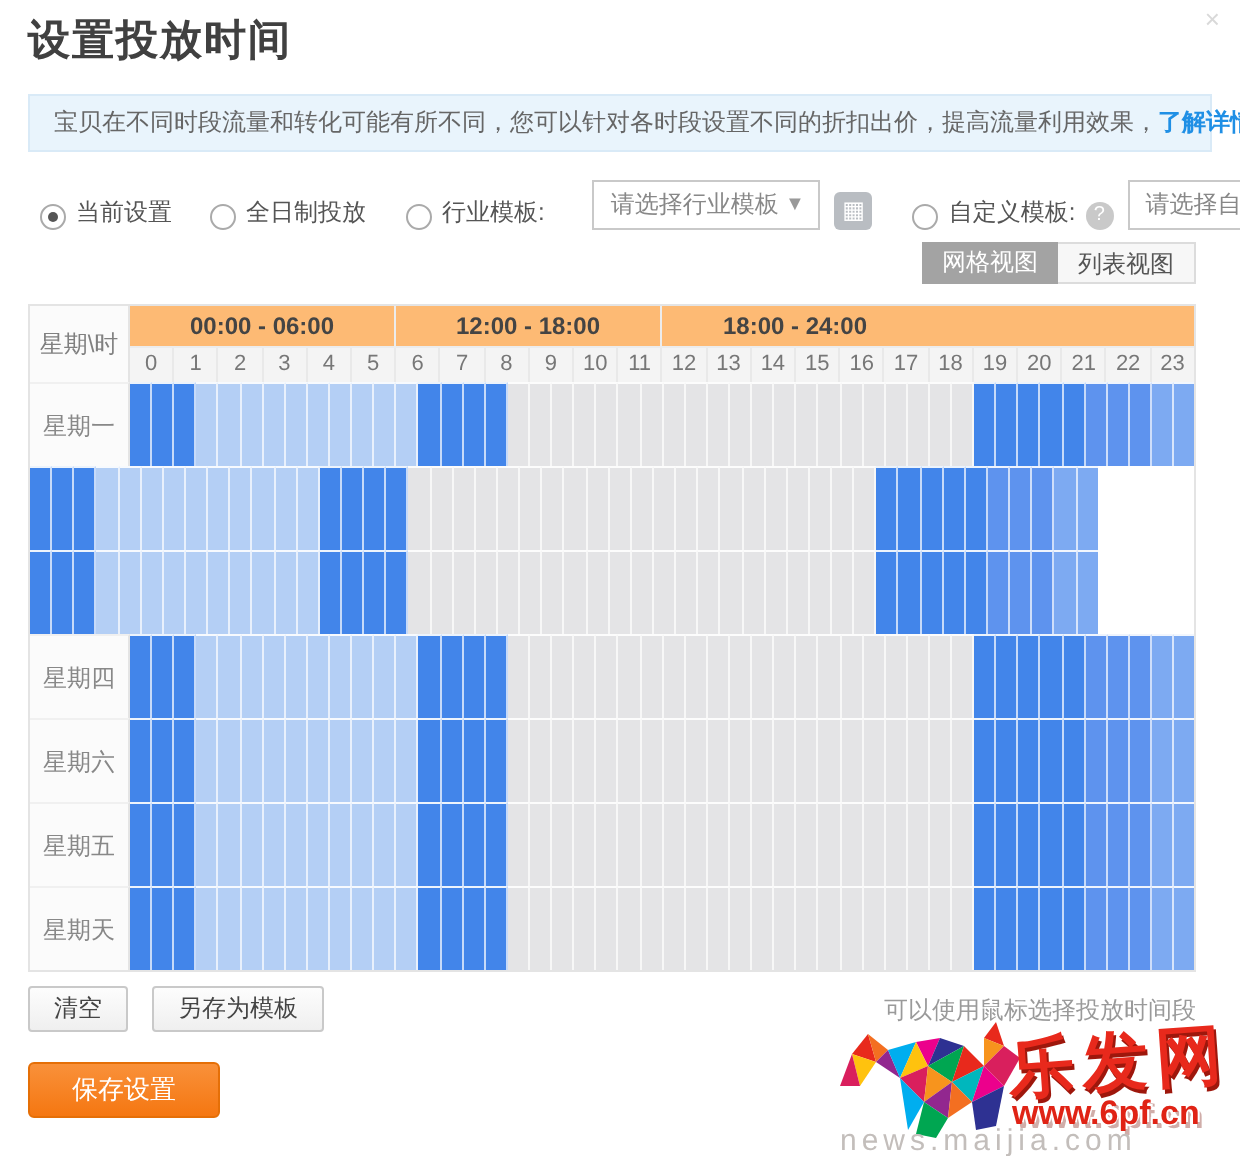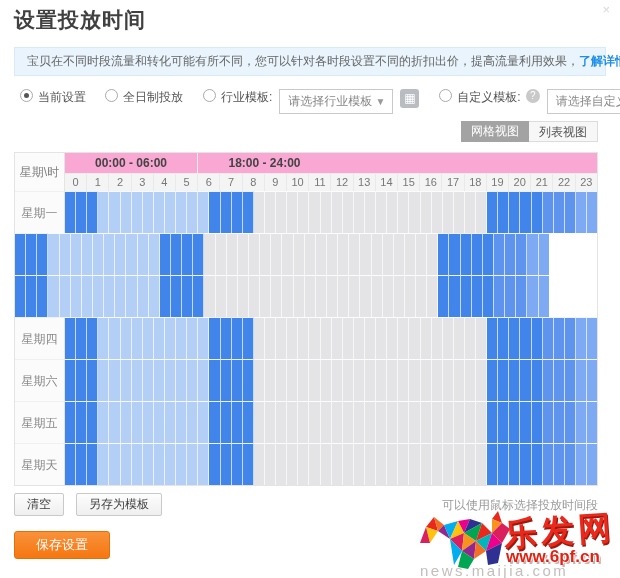--- a/index.html
+++ b/index.html
@@ -7,47 +7,47 @@
   body { font-family: "Liberation Sans", "DejaVu Sans", sans-serif; }
   .page { position:relative; width:620px; height:578px; background:#fff; overflow:hidden; }
 
   .page-title { position:absolute; left:14px; top:6px; font-size:21px; font-weight:600; color:#404040; letter-spacing:1px; }
   .close-x { position:absolute; right:10px; top:2px; font-size:13px; color:#d9d9d9; cursor:pointer; }
 
   .banner { position:absolute; left:14px; top:47px; width:592px; height:29px; background:#e9f4fc; border:1px solid #d9eaf7;
             font-size:12px; color:#666; line-height:27px; padding-left:12px; white-space:nowrap; }
   .banner a { color:#1f8fe5; text-decoration:none; font-weight:bold; }
 
-  .controls { position:absolute; left:20px; top:89px; right:14px; height:26px; display:flex; align-items:flex-start; font-size:12px; color:#555; }
+  .controls { position:absolute; left:20px; top:89px; right:14px; height:26px; display:flex; align-items:flex-end; font-size:12px; color:#555; }
   .radio { display:inline-block; width:13px; height:13px; border:1px solid #aaa; border-radius:50%; background:#fff; flex:none; }
   .radio.checked { position:relative; }
   .radio.checked::after { content:""; position:absolute; left:3px; top:3px; width:5px; height:5px; border-radius:50%; background:#555; }
   .opt-label { margin:0 0 0 5px; white-space:nowrap; }
   .gap1 { margin-left:19px; } .gap2 { margin-left:20px; }
   .select { height:25px; border:1px solid #c9c9c9; background:#fff; color:#888; font-size:12px; line-height:23px;
             padding:0 20px 0 8px; position:relative; white-space:nowrap; cursor:pointer; }
   .select .caret { position:absolute; right:7px; top:0; line-height:23px; color:#999; font-size:10px; }
-  .sel-industry { width:142px; margin-left:7px; }
+  .sel-industry { width:142px; margin-left:24px; }
   .sel-custom  { width:138px; margin-left:7px; }
   .mini-btn { width:19px; height:19px; margin-left:7px; background:#b9bdc2; border-radius:3px; color:#fff;
               font-size:12px; line-height:19px; text-align:center; cursor:pointer; flex:none; }
   .help { width:14px; height:14px; margin-left:5px; background:#c9c9c9; border-radius:50%; color:#fff;
           font-size:10px; line-height:14px; text-align:center; cursor:pointer; flex:none; }
 
   .view-tabs { position:absolute; right:22px; top:121px; display:flex; font-size:12px; }
   .vtab { padding:0 10px; height:21px; line-height:21px; cursor:pointer; }
   .vtab.active { background:#a3a3a3; color:#fff; }
   .vtab.idle { background:#f7f7f7; color:#555; border:1px solid #dcdcdc; border-left:none; }
 
   .sched { position:absolute; left:14px; top:152px; width:584px; border:1px solid #e4e4e4; font-size:12px; }
   .sched-head { display:flex; }
   .corner { width:50px; height:38px; background:#fbfbfb; color:#808080; text-align:center; line-height:38px;
             border-right:1px solid #e4e4e4; flex:none; }
   .head-right { width:534px; }
-  .range-row { display:flex; height:20px; background:#f9a8d4;align-items:center; }
+  .range-row { display:flex; height:20px; background:#fdba74;align-items:center; }
   .range-cell { width:25%; text-align:center; line-height:20px; font-weight:bold; color:#444; border-right:1px solid #ececec; }
   .range-cell:last-child { border-right:none; }
   .hours-row { display:flex; height:18px; background:#f4f4f4; border-top:1px solid #ececec; }
   .hour-cell { flex:1; text-align:center; line-height:17px; font-size:11px; color:#777; border-right:1px solid #e9e9e9; }
   .hour-cell:last-child { border-right:none; }
 
   .day-row { display:flex; height:42px; }
   .day-label { width:50px; background:#fbfbfb; color:#888; text-align:center; line-height:42px;
                border-right:1px solid #e4e4e4; border-top:1px solid #f0f0f0; flex:none; }
   .cells { width:534px; display:flex; }
@@ -118,20 +118,21 @@
     <div class="vtab active">网格视图</div>
     <div class="vtab idle">列表视图</div>
   </div>
 
   <div class="sched">
     <div class="sched-head">
       <div class="corner">星期\时间</div>
       <div class="head-right">
         <div class="range-row">
           <div class="range-cell">00:00 - 06:00</div>
+          <div class="range-cell">12:00 - 18:00</div>
           <div class="range-cell">18:00 - 24:00</div>
         </div>
         <div class="hours-row">
             <div class="hour-cell">0</div>
             <div class="hour-cell">1</div>
             <div class="hour-cell">2</div>
             <div class="hour-cell">3</div>
             <div class="hour-cell">4</div>
             <div class="hour-cell">5</div>
             <div class="hour-cell">6</div>

